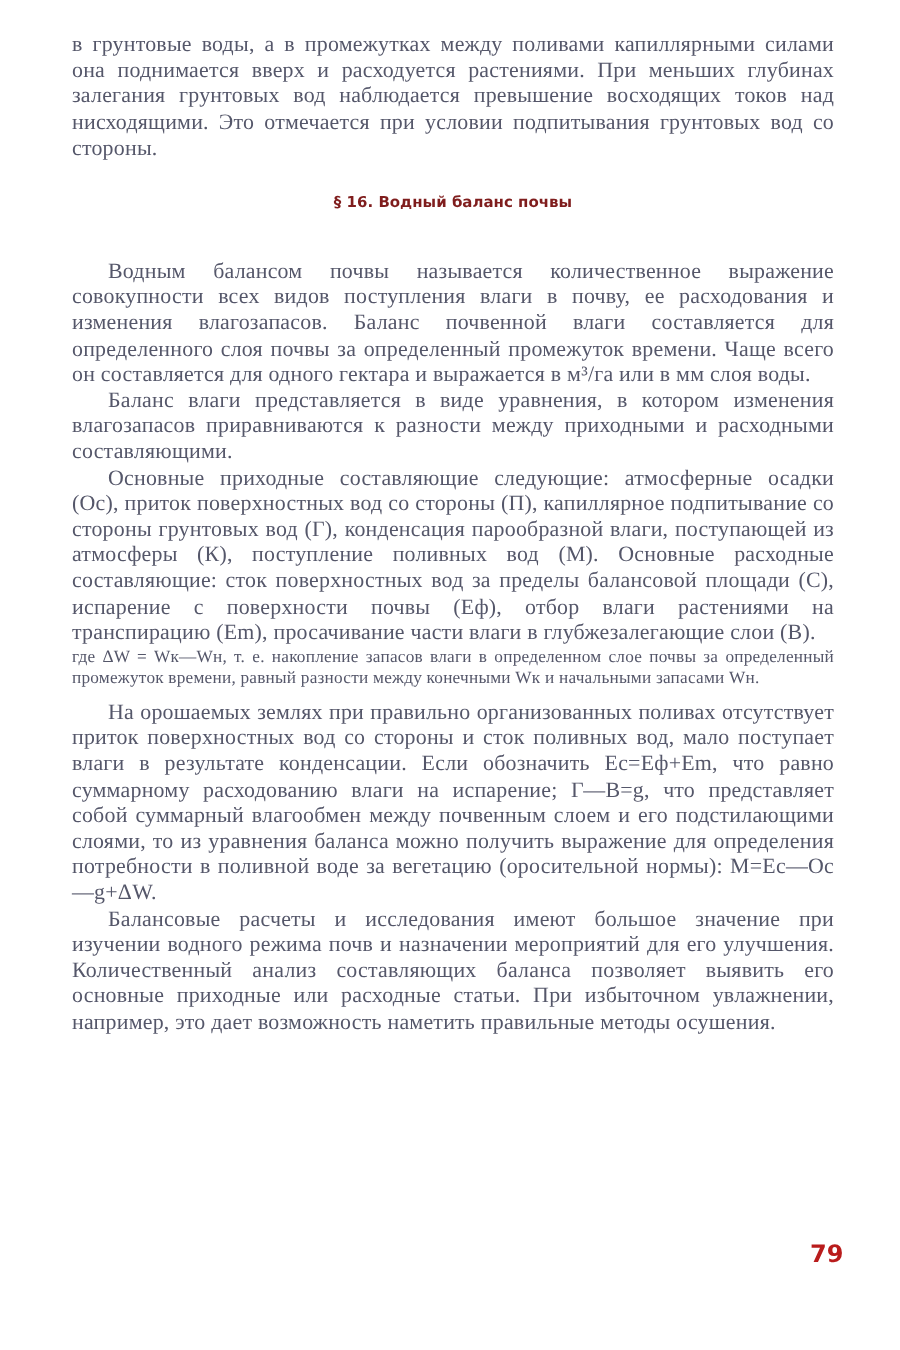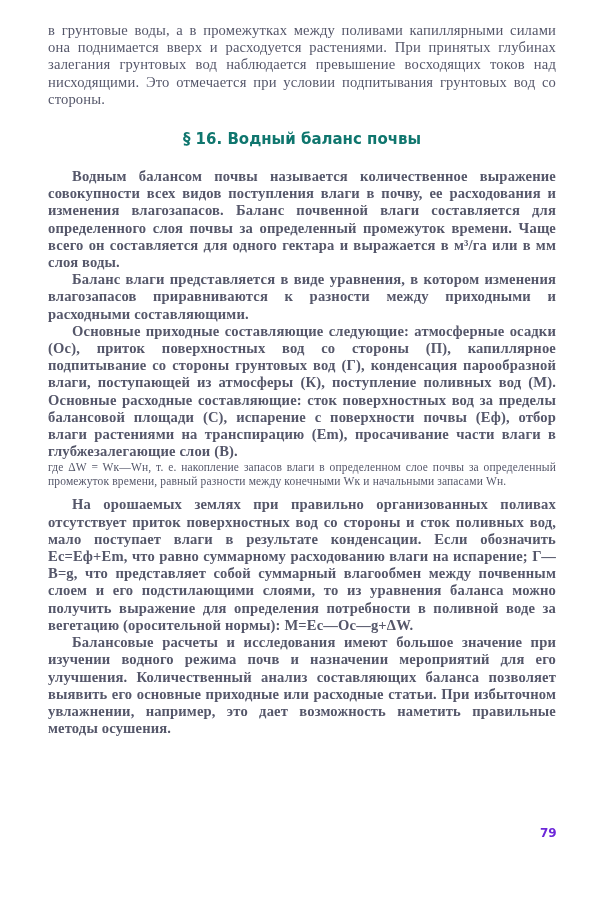--- a/index.html
+++ b/index.html
@@ -16,56 +16,56 @@
     left: 48px; top: 22px;
     width: 508px;
   }
   p {
     margin: 0;
     font-size: 14.6px;
     line-height: 17.2px;
     text-align: justify;
     letter-spacing: 0.15px;
   }
-  p.indent { text-indent: 24px; font-weight: bold; }
+  p.indent { text-indent: 24px; }
   .heading {
     text-align: center;
     font-family: "DejaVu Sans", "Liberation Sans", sans-serif;
     font-weight: bold;
-    font-size: 15px;
-    color: #0f766e;
-    margin: 22px 0 20px 0;
+    font-size: 10px;
+    color: #7f1d1d;
+    margin: 22px 0 32px 0;
   }
   .formula {
     text-align: center;
     font-size: 15.5px;
     margin: 6px 0 8px 0;
     font-style: italic;
     letter-spacing: 0.5px;
   }
   .footnote {
     font-size: 11.5px;
     line-height: 14px;
     text-align: justify;
     margin-bottom: 8px;
   }
   .page-number {
     position: absolute;
     left: 540px; top: 826px;
     font-family: "DejaVu Sans", "Liberation Sans", sans-serif;
     font-weight: bold;
-    font-size: 12px;
-    color: #6d28d9;
+    font-size: 16px;
+    color: #b91c1c;
   }
 </style>
 </head>
 <body>
 
 <div class="page">
-  <p>в грунтовые воды, а в промежутках между поливами капиллярными силами она поднимается вверх и расходуется растениями. При принятых глубинах залегания грунтовых вод наблюдается превышение восходящих токов над нисходящими. Это отмечается при условии подпитывания грунтовых вод со стороны.</p>
+  <p>в грунтовые воды, а в промежутках между поливами капиллярными силами она поднимается вверх и расходуется растениями. При меньших глубинах залегания грунтовых вод наблюдается превышение восходящих токов над нисходящими. Это отмечается при условии подпитывания грунтовых вод со стороны.</p>
 
   <div class="heading">§ 16. Водный баланс почвы</div>
 
   <p class="indent">Водным балансом почвы называется количественное выражение совокупности всех видов поступления влаги в почву, ее расходования и изменения влагозапасов. Баланс почвенной влаги составляется для определенного слоя почвы за определенный промежуток времени. Чаще всего он составляется для одного гектара и выражается в м³/га или в мм слоя воды.</p>
   <p class="indent">Баланс влаги представляется в виде уравнения, в котором изменения влагозапасов приравниваются к разности между приходными и расходными составляющими.</p>
   <p class="indent">Основные приходные составляющие следующие: атмосферные осадки (Oc), приток поверхностных вод со стороны (П), капиллярное подпитывание со стороны грунтовых вод (Г), конденсация парообразной влаги, поступающей из атмосферы (К), поступление поливных вод (М). Основные расходные составляющие: сток поверхностных вод за пределы балансовой площади (С), испарение с поверхности почвы (Eф), отбор влаги растениями на транспирацию (Em), просачивание части влаги в глубжезалегающие слои (B).</p>
 
 
   <p class="footnote">где ΔW = Wк—Wн, т. е. накопление запасов влаги в определенном слое почвы за определенный промежуток времени, равный разности между конечными Wк и начальными запасами Wн.</p>
 

